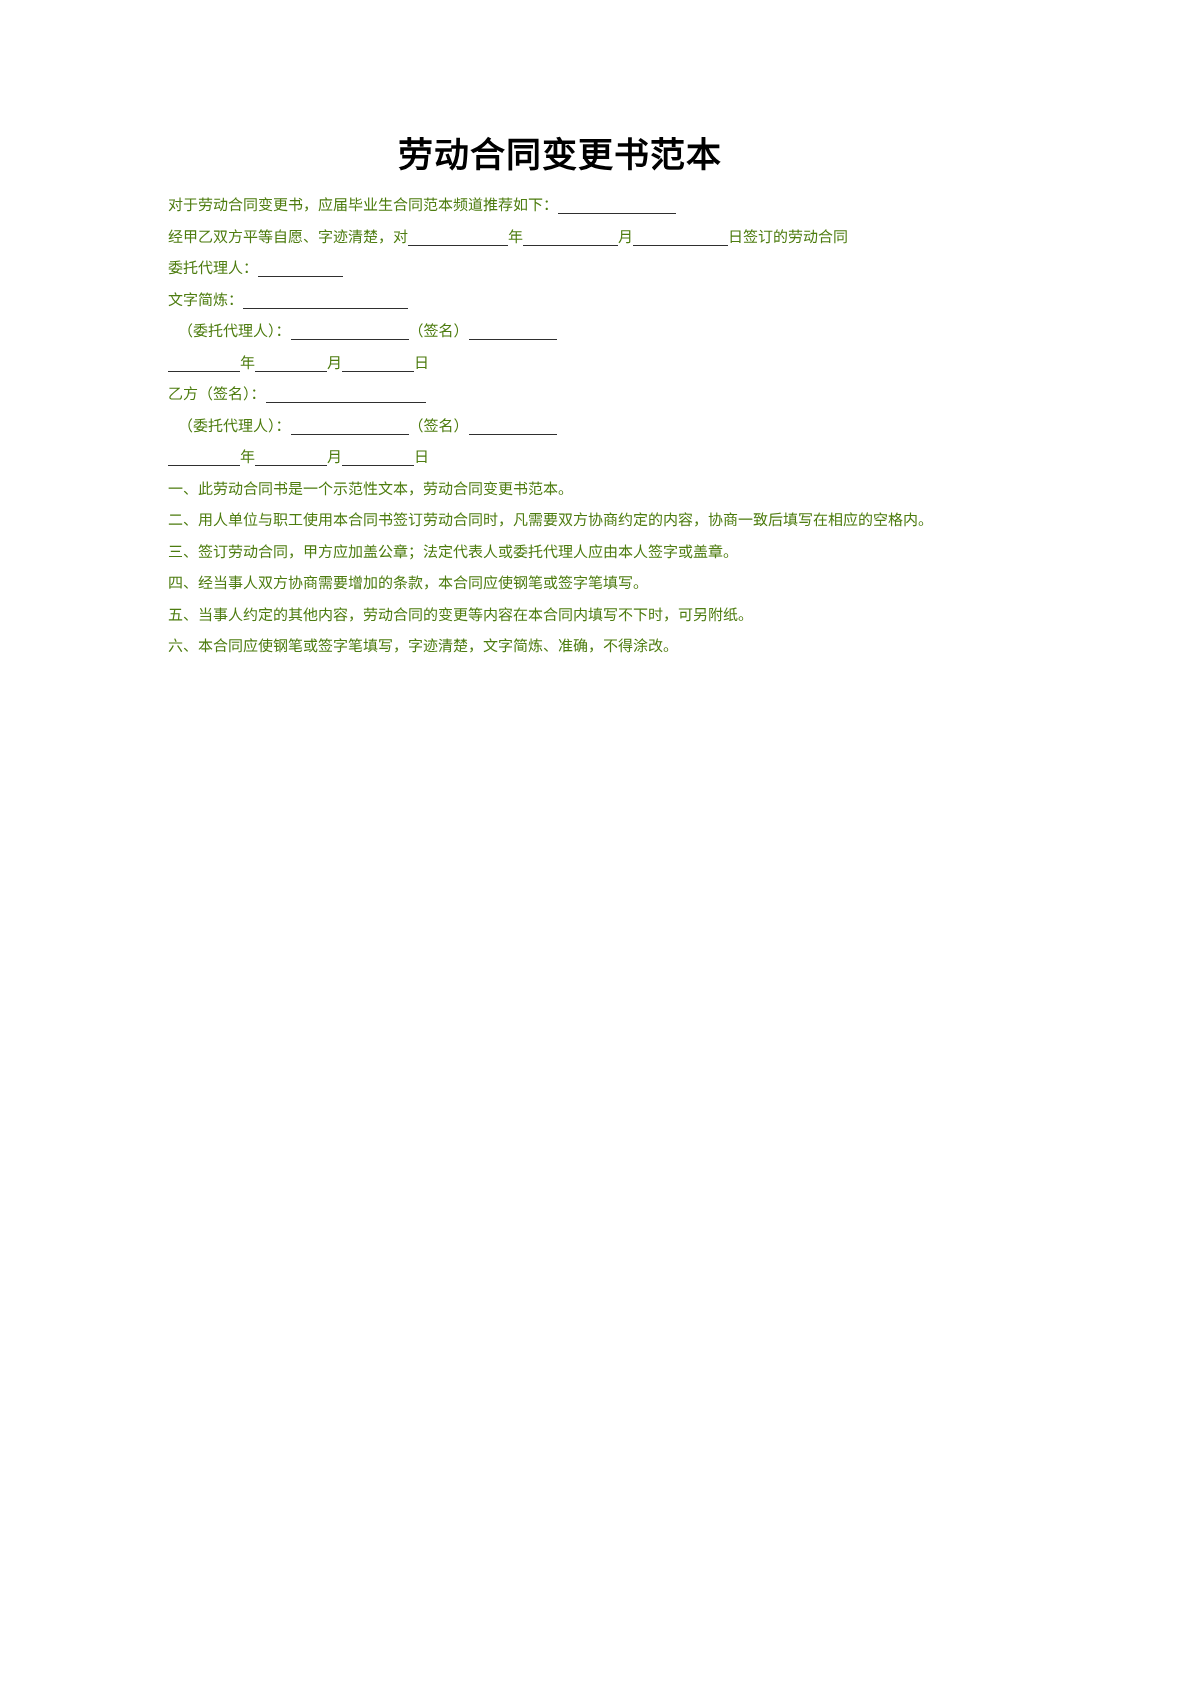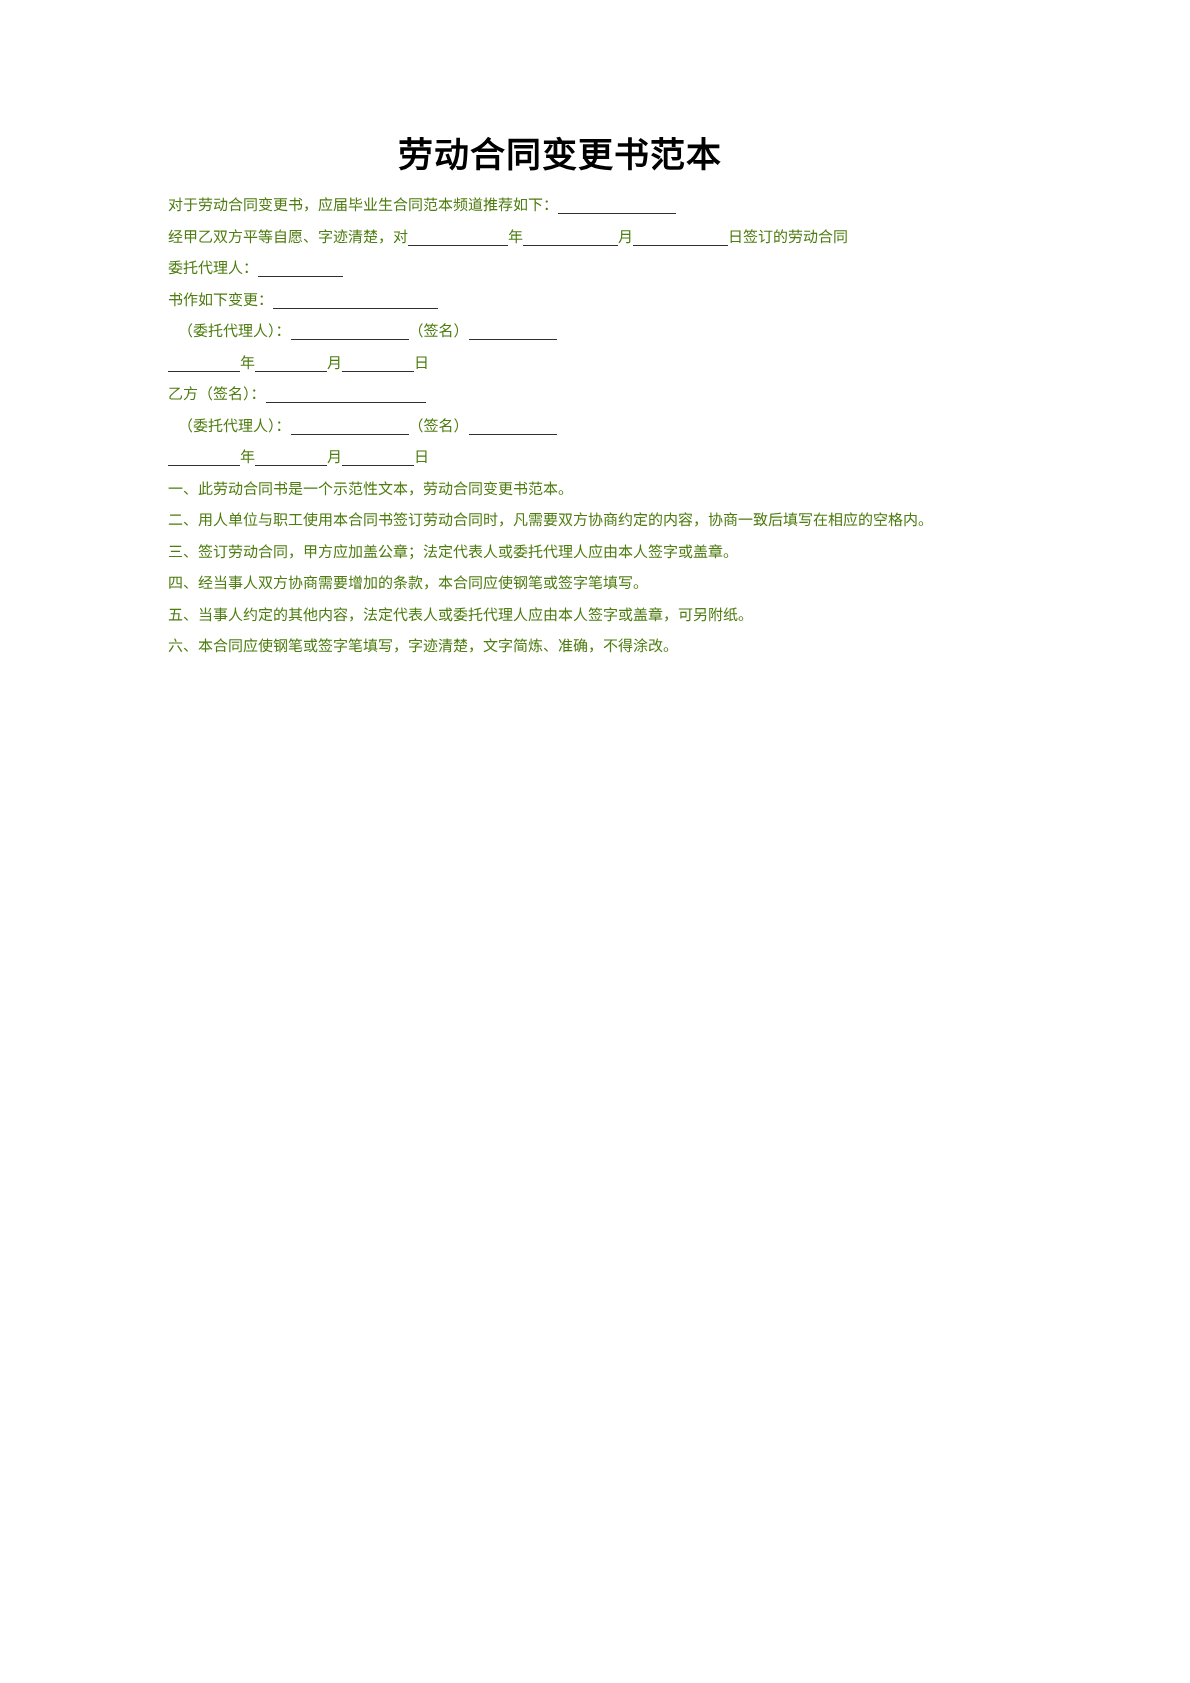--- a/index.html
+++ b/index.html
@@ -86,34 +86,34 @@
 
     <div class="body-block">
 
       <div class="line"><span>对于劳动合同变更书，应届毕业生合同范本频道推荐如下：</span><span class="u u-w1"></span></div>
 
       <div class="line"><span>经甲乙双方平等自愿、字迹清楚，对</span><span class="u u-w2"></span><span>年</span><span class="u u-w3"></span><span>月</span><span class="u u-w3"></span><span>日签订的劳动合同</span></div>
 
       <div class="line"><span>委托代理人：</span><span class="u u-w7"></span></div>
 
 
-      <div class="line"><span>书作如下变更：</span><span class="u u-w5"></span></div>
+      <div class="line"><span>文字简炼：</span><span class="u u-w5"></span></div>
 
       <div class="line indent1"><span>（委托代理人）：</span><span class="u u-w6"></span><span>（签名）</span><span class="u u-w8"></span></div>
 
       <div class="line"><span class="u u-w9"></span><span>年</span><span class="u u-w10"></span><span>月</span><span class="u u-w10"></span><span>日</span></div>
 
       <div class="line"><span>乙方（签名）：</span><span class="u u-w4"></span></div>
 
       <div class="line indent1"><span>（委托代理人）：</span><span class="u u-w6"></span><span>（签名）</span><span class="u u-w8"></span></div>
 
       <div class="line"><span class="u u-w9"></span><span>年</span><span class="u u-w10"></span><span>月</span><span class="u u-w10"></span><span>日</span></div>
 
       <div class="para">一、此劳动合同书是一个示范性文本，劳动合同变更书范本。</div>
       <div class="para">二、用人单位与职工使用本合同书签订劳动合同时，凡需要双方协商约定的内容，协商一致后填写在相应的空格内。</div>
       <div class="para">三、签订劳动合同，甲方应加盖公章；法定代表人或委托代理人应由本人签字或盖章。</div>
       <div class="para">四、经当事人双方协商需要增加的条款，本合同应使钢笔或签字笔填写。</div>
-      <div class="para">五、当事人约定的其他内容，法定代表人或委托代理人应由本人签字或盖章，可另附纸。</div>
+      <div class="para">五、当事人约定的其他内容，劳动合同的变更等内容在本合同内填写不下时，可另附纸。</div>
       <div class="para">六、本合同应使钢笔或签字笔填写，字迹清楚，文字简炼、准确，不得涂改。</div>
 
     </div>
   </div>
 </div>
 
 </body></html>

